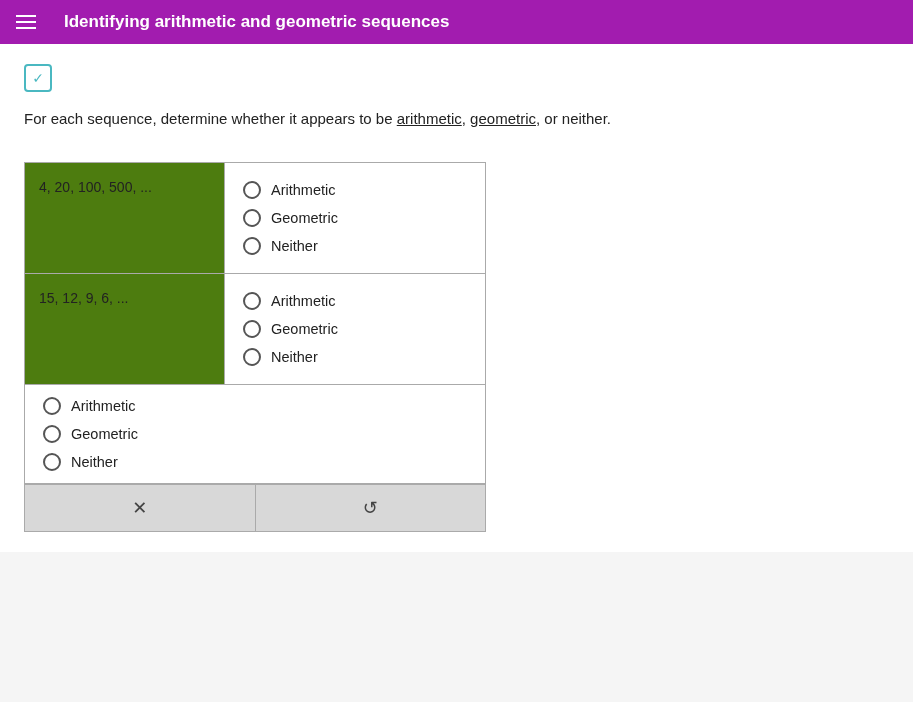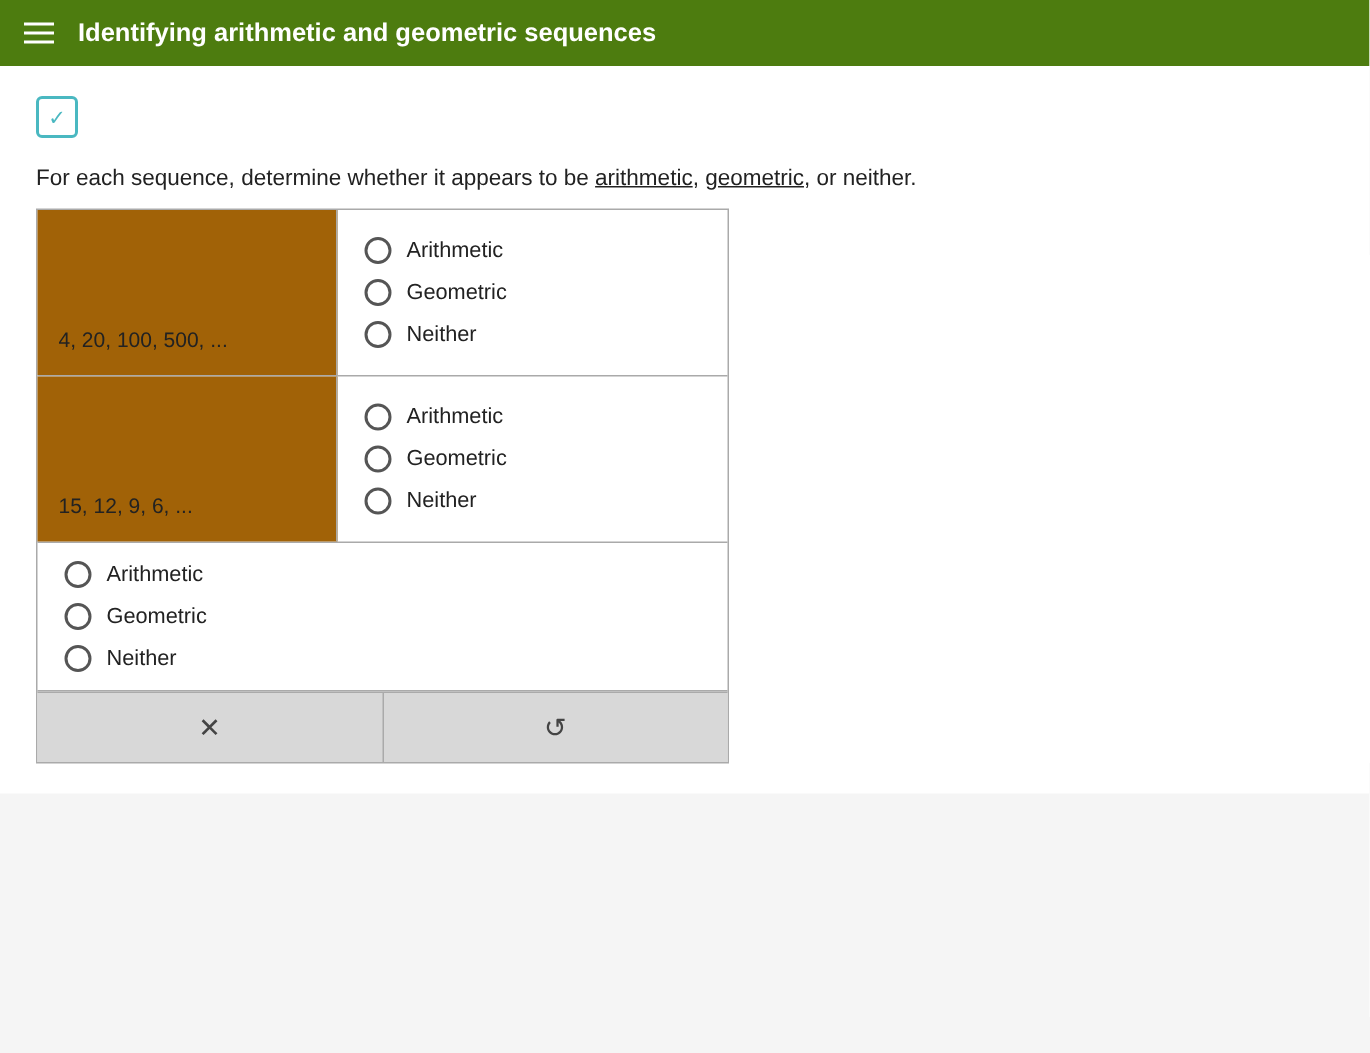--- a/index.html
+++ b/index.html
@@ -5,25 +5,25 @@
     * { box-sizing: border-box; margin: 0; padding: 0; }
 
     body {
       font-family: Arial, sans-serif;
       background: #f5f5f5;
       min-height: 702px;
       width: 913px;
     }
 
     .header {
-      background: #4d7c0f;
+      background: #a21caf;
       display: flex;
       align-items: center;
       padding: 12px 16px;
-      gap: 16px;
+      gap: 28px;
     }
 
     .hamburger {
       display: flex;
       flex-direction: column;
       gap: 4px;
       cursor: pointer;
     }
 
     .hamburger span {
@@ -55,21 +55,21 @@
       background: white;
       cursor: pointer;
       margin-bottom: 16px;
       color: #4ab8c1;
       font-size: 14px;
     }
 
     .instructions {
       font-size: 15px;
       color: #222;
-      margin-bottom: 8px;
+      margin-bottom: 31px;
       line-height: 1.5;
     }
 
     .instructions u {
       text-decoration: underline;
     }
 
     .table-container {
       display: inline-block;
       border: 1.5px solid #aaa;
@@ -82,25 +82,25 @@
 
     .table-row:last-child {
       border-bottom: none;
     }
 
     .sequence-cell {
       width: 200px;
       min-height: 110px;
       padding: 16px 14px;
       display: flex;
-      align-items: flex-end;
+      align-items: flex-start;
       border-right: 1.5px solid #aaa;
       font-size: 14px;
       color: #222;
-      background: #a16207;
+      background: #4d7c0f;
     }
 
     .options-cell {
       width: 260px;
       padding: 12px 18px;
       display: flex;
       flex-direction: column;
       justify-content: center;
       gap: 10px;
     }

